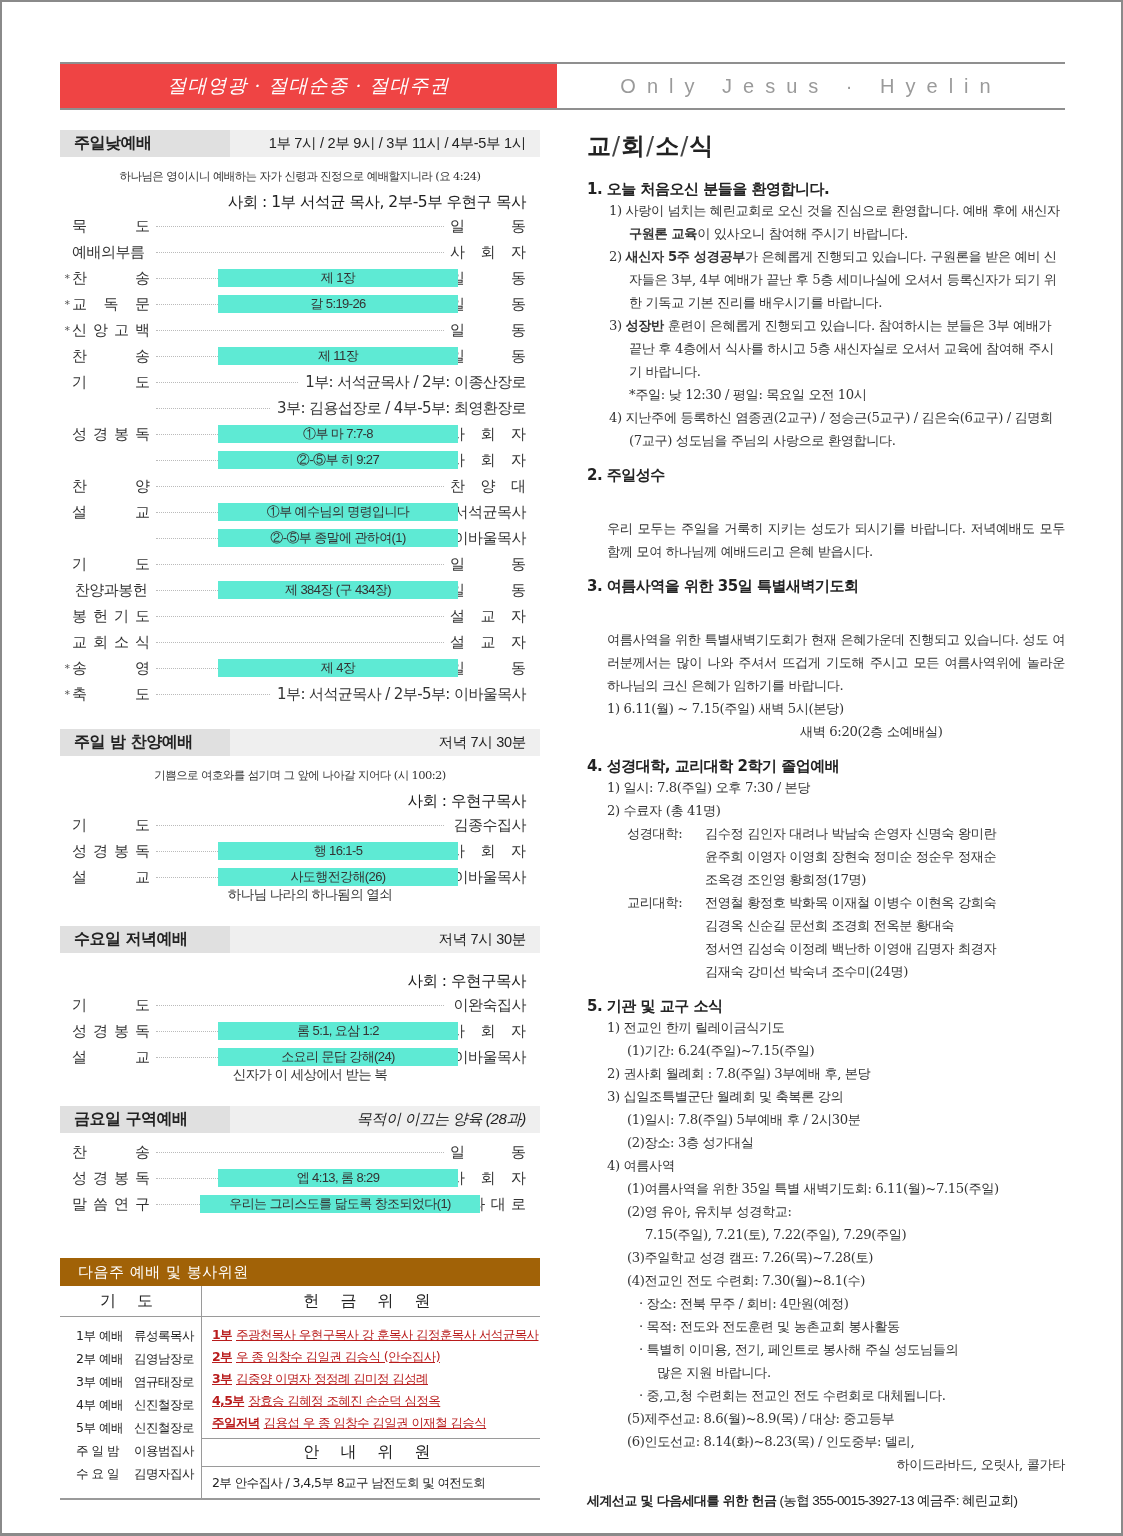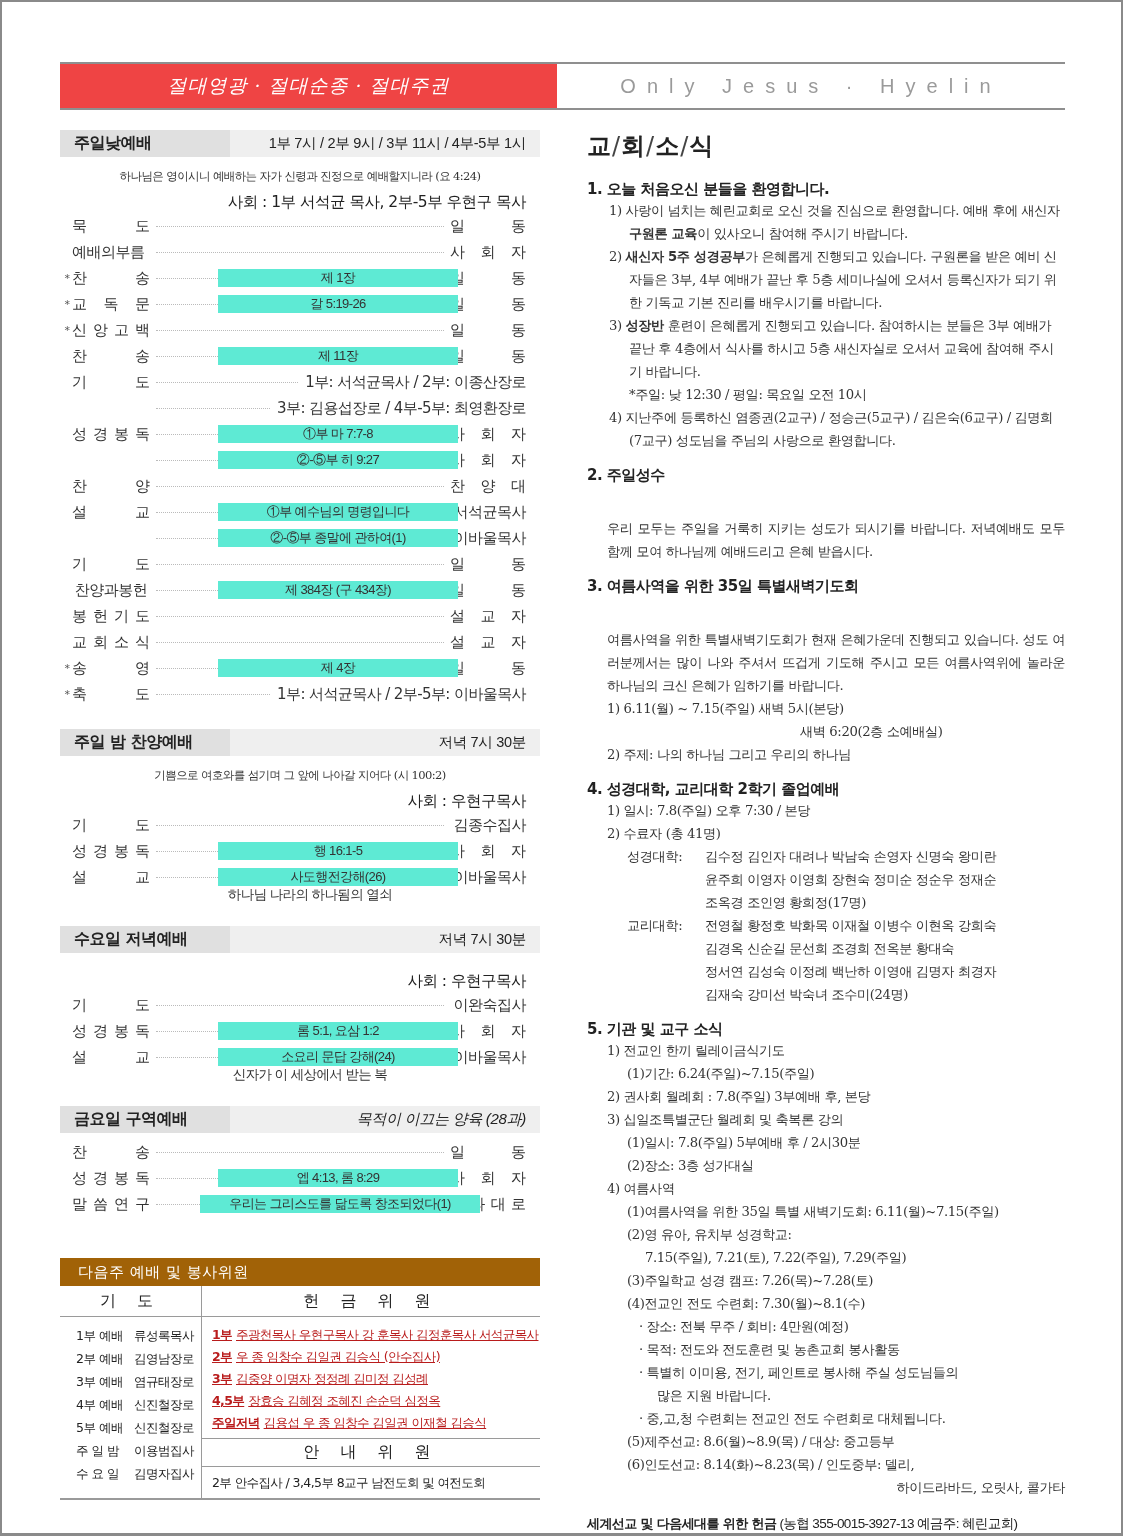--- a/index.html
+++ b/index.html
@@ -555,21 +555,20 @@
         <div class="news-body">
           <div class="ind0">우리 모두는 주일을 거룩히 지키는 성도가 되시기를 바랍니다. 저녁예배도 모두 함께 모여 하나님께 예배드리고 은혜 받읍시다.</div>
         </div>
       </div>
       <div class="news-item">
         <div class="news-head">3. 여름사역을 위한 35일 특별새벽기도회</div>
         <div class="news-body">
           <div class="ind0">여름사역을 위한 특별새벽기도회가 현재 은혜가운데 진행되고 있습니다. 성도 여러분께서는 많이 나와 주셔서 뜨겁게 기도해 주시고 모든 여름사역위에 놀라운 하나님의 크신 은혜가 임하기를 바랍니다.</div>
           <div class="sub2" style="padding-left: 20px;">1) 6.11(월) ~ 7.15(주일) 새벽 5시(본당)</div>
           <div class="right-al" style="padding-left: 213px;">새벽 6:20(2층 소예배실)</div>
-          <div class="sub2" style="padding-left: 20px;">2) 주제: 나의 하나님 그리고 우리의 하나님</div>
         </div>
       </div>
       <div class="news-item">
         <div class="news-head">4. 성경대학, 교리대학 2학기 졸업예배</div>
         <div class="news-body">
           <div class="sub2" style="padding-left: 20px;">1) 일시: 7.8(주일) 오후 7:30 / 본당</div>
           <div class="sub2" style="padding-left: 20px;">2) 수료자 (총 41명)</div>
           <div class="grad-row">
             <span class="gk">성경대학:</span>
             <span class="gv">김수정 김인자 대려나 박남숙 손영자 신명숙 왕미란</span>

